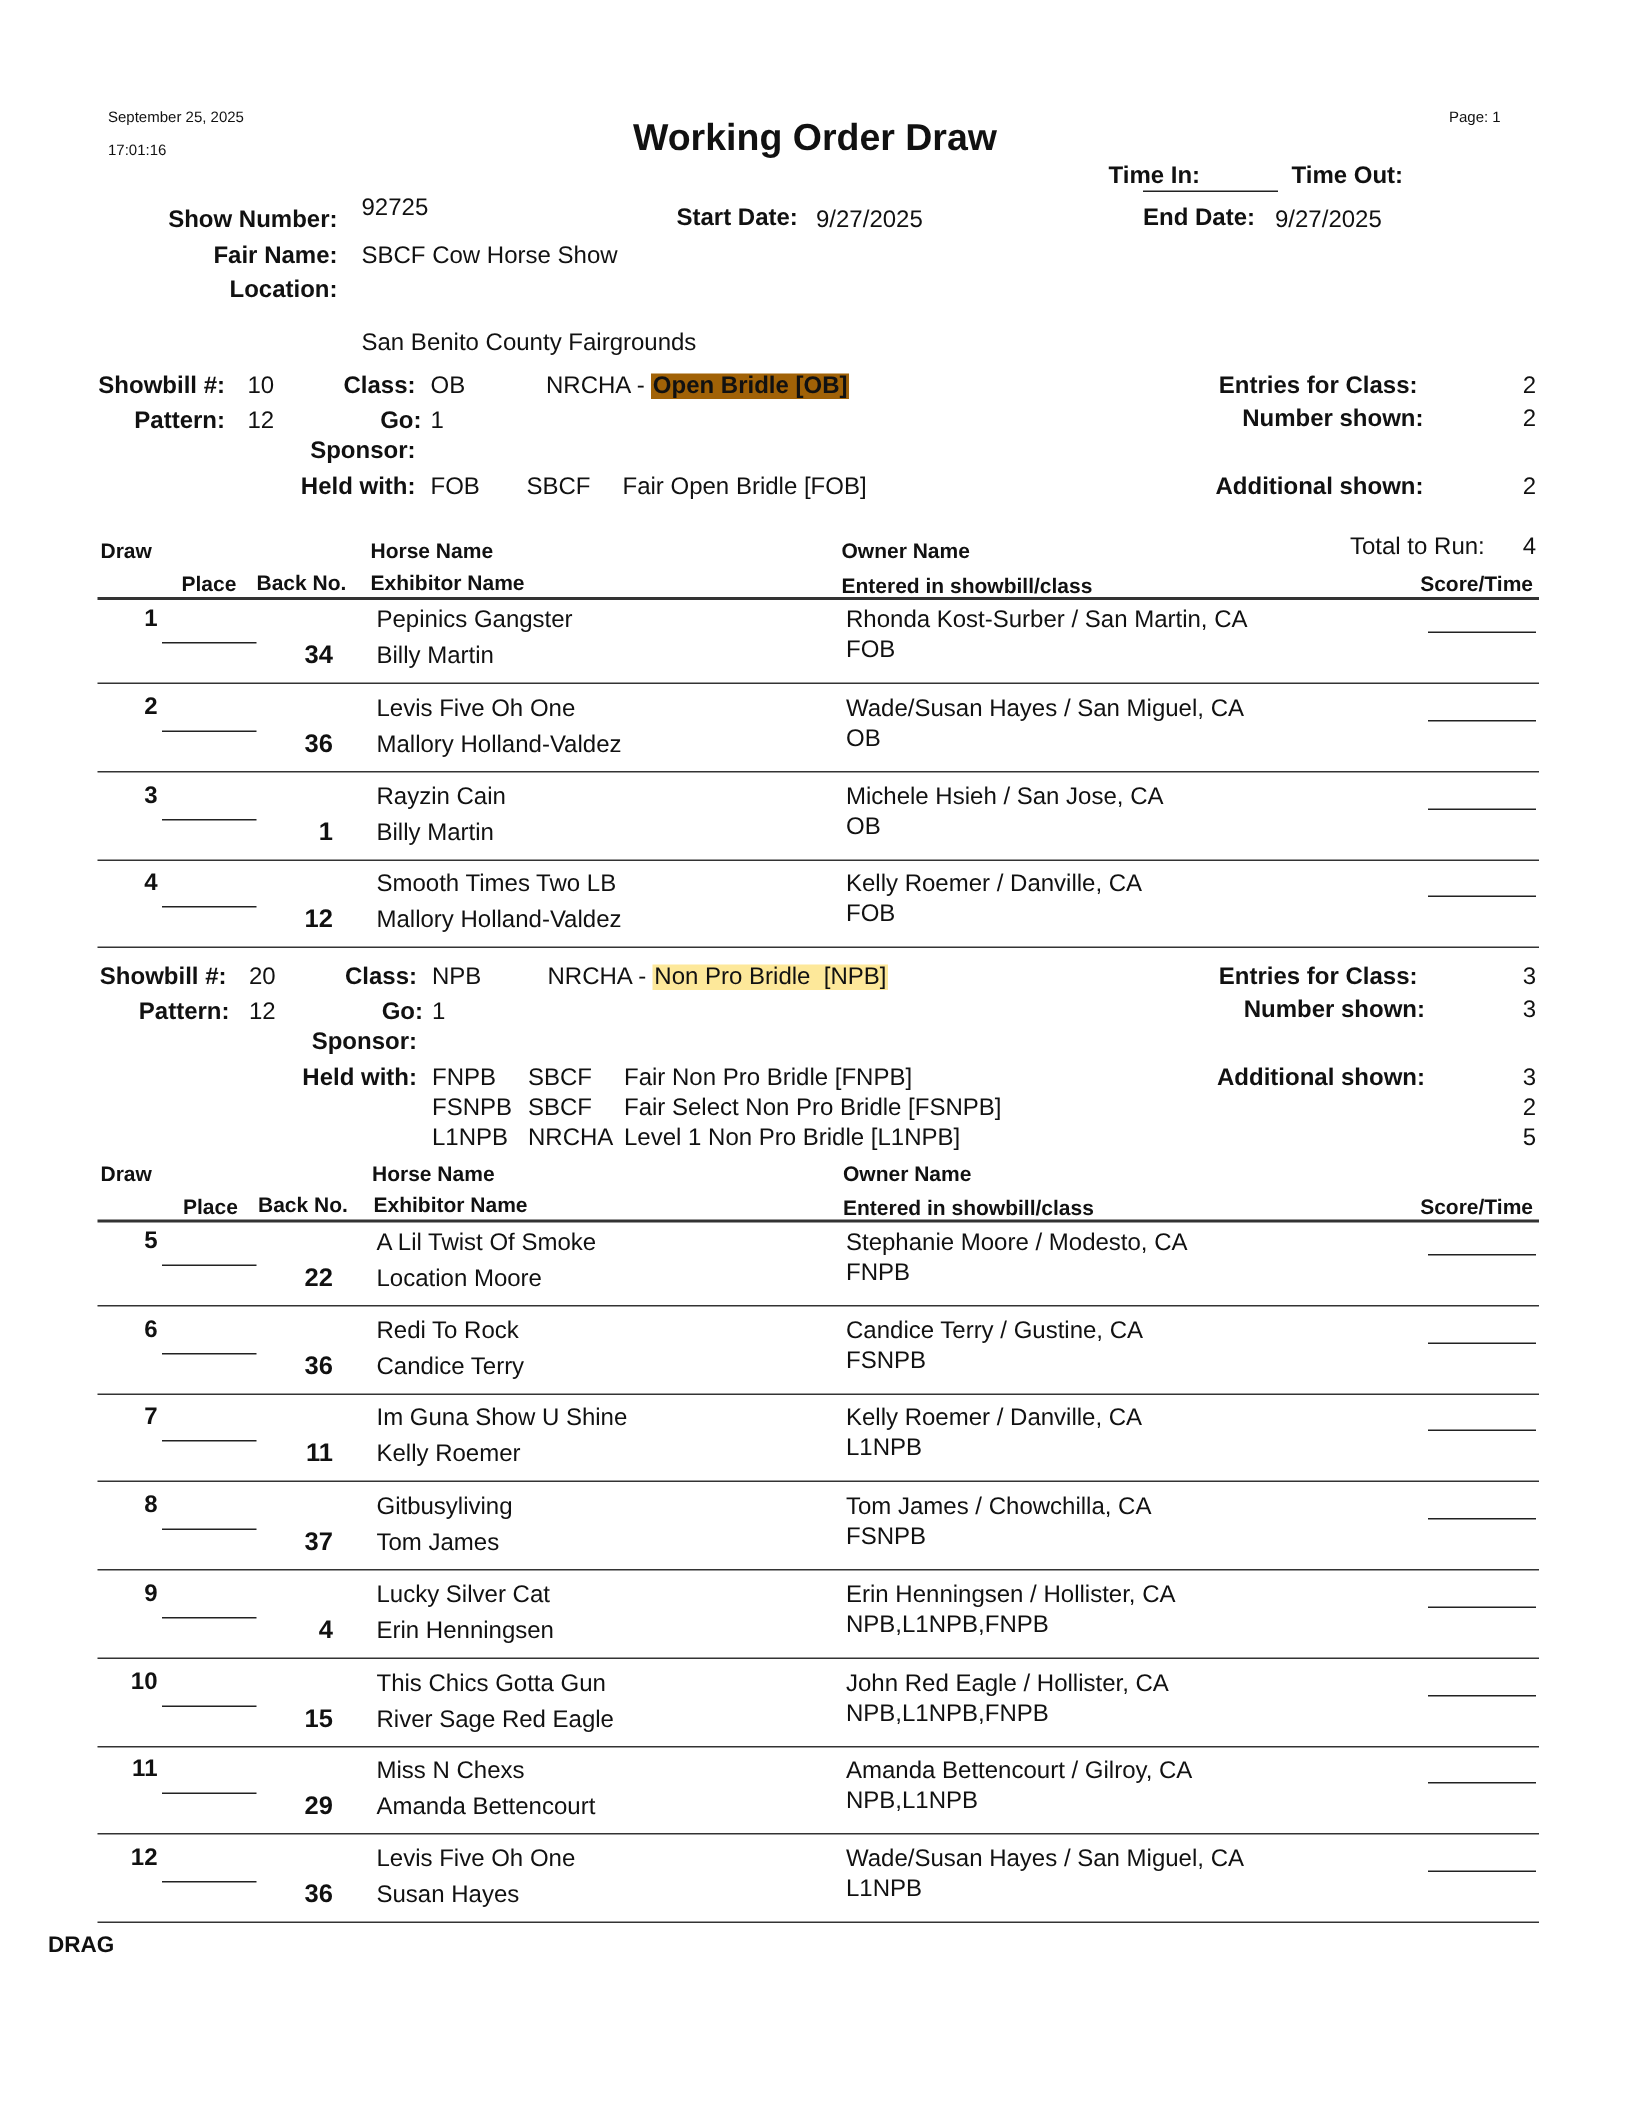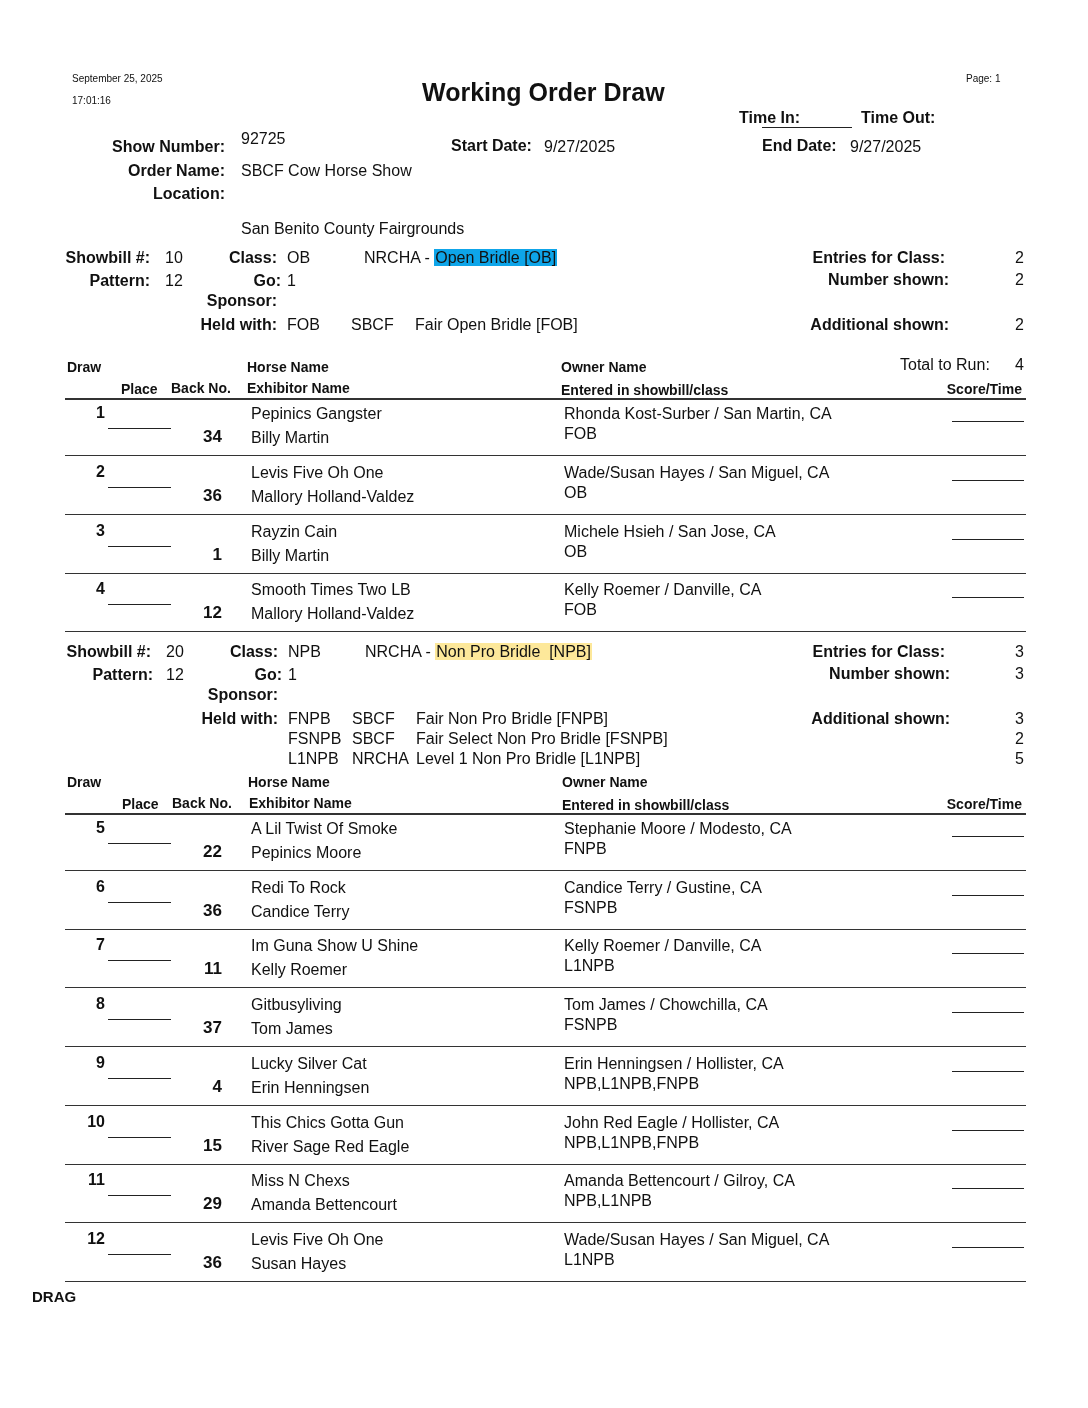--- a/index.html
+++ b/index.html
@@ -34,21 +34,21 @@
 <div class="abs small" style="left:72px;top:95px;">17:01:16</div>
 <div class="abs title" style="left:422px;top:78px;">Working Order Draw</div>
 <div class="abs small" style="left:966px;top:73px;">Page: 1</div>
 
 <div class="abs b" style="left:699px;top:109px;margin-left:40px;">Time In:</div>
 <div class="line" style="left:762px;top:127px;width:90px;"></div>
 <div class="abs b" style="left:861px;top:109px;">Time Out:</div>
 
 <div class="abs b r" style="left:80px;width:145px;top:138px;">Show Number:</div>
 <div class="abs" style="left:241px;top:130px;">92725</div>
-<div class="abs b r" style="left:80px;width:145px;top:162px;">Order Name:</div>
+<div class="abs b r" style="left:80px;width:145px;top:162px;">Fair Name:</div>
 <div class="abs" style="left:241px;top:162px;">SBCF Cow Horse Show</div>
 <div class="abs b r" style="left:80px;width:145px;top:185px;">Location:</div>
 <div class="abs" style="left:241px;top:185px;margin-top:35px;">San Benito County Fairgrounds</div>
 
 <div class="abs b" style="left:451px;top:137px;">Start Date:</div>
 <div class="abs" style="left:544px;top:138px;">9/27/2025</div>
 <div class="abs b" style="left:762px;top:137px;">End Date:</div>
 <div class="abs" style="left:850px;top:138px;">9/27/2025</div>
 
 <div>
@@ -60,21 +60,21 @@
   <div class="abs b r" style="left:180px;width:97px;top:249px;">Class:</div>
   <div class="abs" style="left:287px;top:249px;">OB</div>
   <div class="abs b r" style="left:180px;width:101px;top:272px;">Go:</div>
   <div class="abs" style="left:287px;top:272px;">1</div>
   <div class="abs b r" style="left:180px;width:97px;top:292px;">Sponsor:</div>
   <div class="abs b r" style="left:180px;width:97px;top:316px;">Held with:</div>
   <div class="abs" style="left:287px;top:316px;">FOB</div>
   <div class="abs" style="left:351px;top:316px;">SBCF</div>
   <div class="abs" style="left:415px;top:316px;">Fair Open Bridle [FOB]</div>
 
-  <div class="abs" style="left:364px;top:249px;"><span>NRCHA - </span><span class="hl" style="background: #0ea5e9;">Open Bridle [OB]</span></div>
+  <div class="abs" style="left:364px;top:249px;"><span>NRCHA - </span><span class="hl" style="background: #a16207; font-weight: bold;">Open Bridle [OB]</span></div>
 
   <div class="abs b r" style="left:780px;width:165px;top:249px;">Entries for Class:</div>
   <div class="abs r" style="left:990px;width:34px;top:249px;">2</div>
   <div class="abs b r" style="left:780px;width:169px;top:271px;">Number shown:</div>
   <div class="abs r" style="left:990px;width:34px;top:271px;">2</div>
   <div class="abs b r" style="left:780px;width:169px;top:316px;">Additional shown:</div>
   <div class="abs r" style="left:990px;width:34px;top:316px;">2</div>
 
   <div class="abs hdr" style="left:67px;top:359px;">Draw</div>
   <div class="abs hdr" style="left:121px;top:381px;">Place</div>
@@ -179,21 +179,21 @@
   <div class="abs hdr" style="left:562px;top:797px;">Entered in showbill/class</div>
   <div class="abs hdr r" style="left:900px;width:122px;top:796px;">Score/Time</div>
   <div class="hr" style="top:813px;"></div>
 
   <div>
     <div class="row" style="top:819px;">
       <span class="draw">5</span>
       <span class="place-line"></span>
       <span class="back">22</span>
       <span class="horse">A Lil Twist Of Smoke</span>
-      <span class="exh">Pepinics Moore</span>
+      <span class="exh">Location Moore</span>
       <span class="owner">Stephanie Moore / Modesto, CA</span>
       <span class="entered">FNPB</span>
       <span class="score-line"></span>
       <span class="sep"></span>
     </div>
     <div class="row" style="top:878px;">
       <span class="draw">6</span>
       <span class="place-line"></span>
       <span class="back">36</span>
       <span class="horse">Redi To Rock</span>

